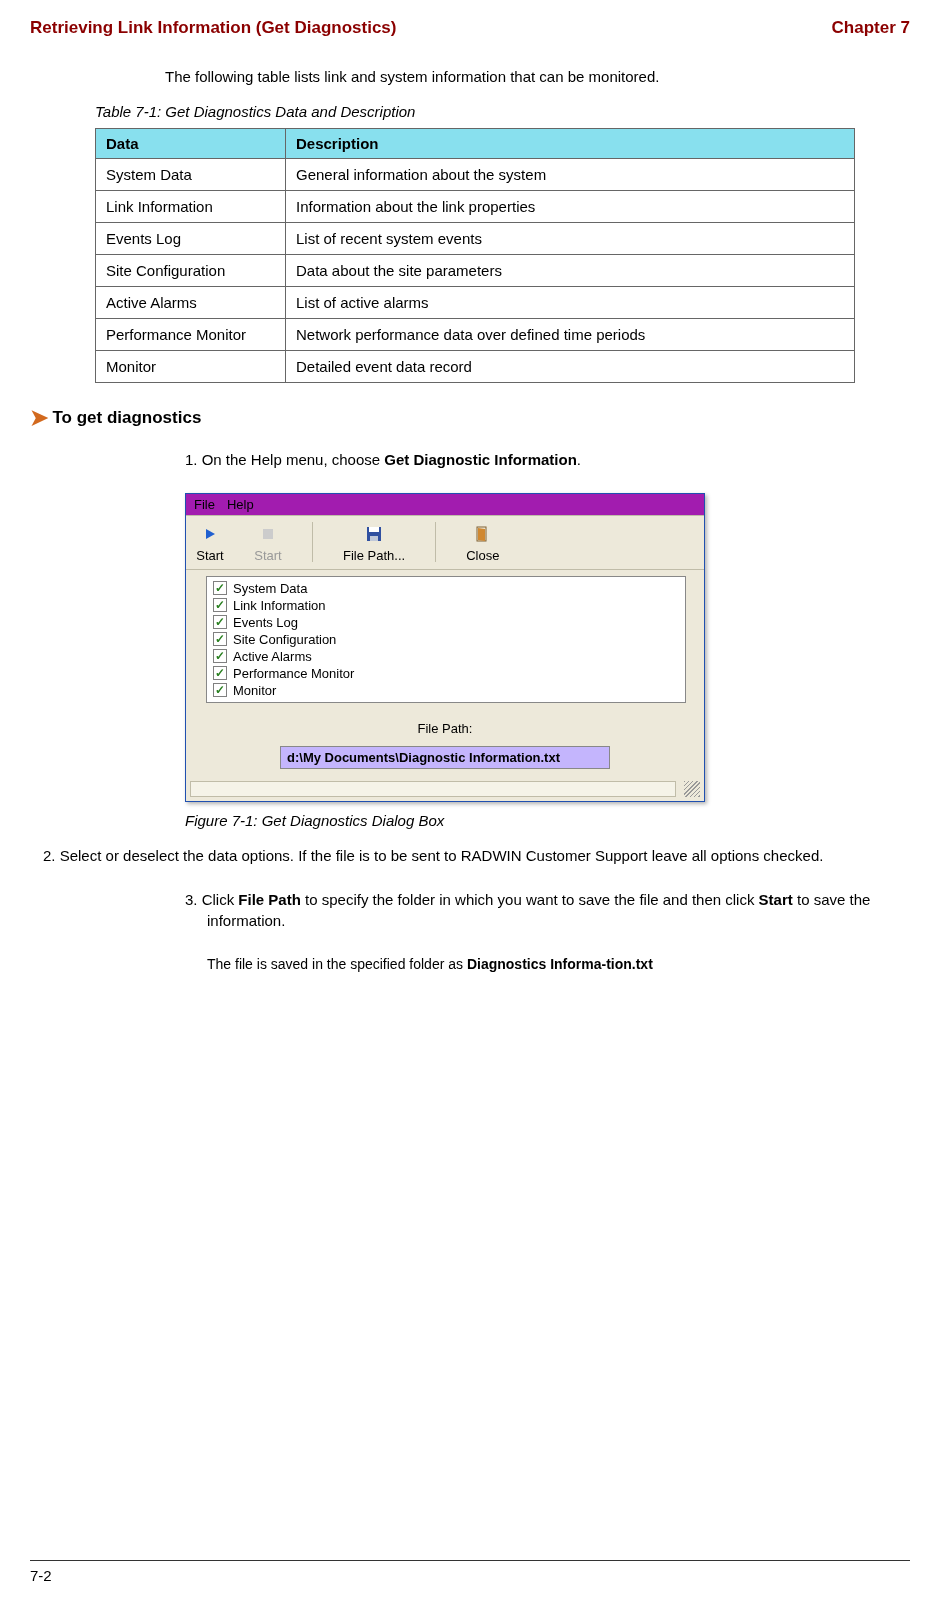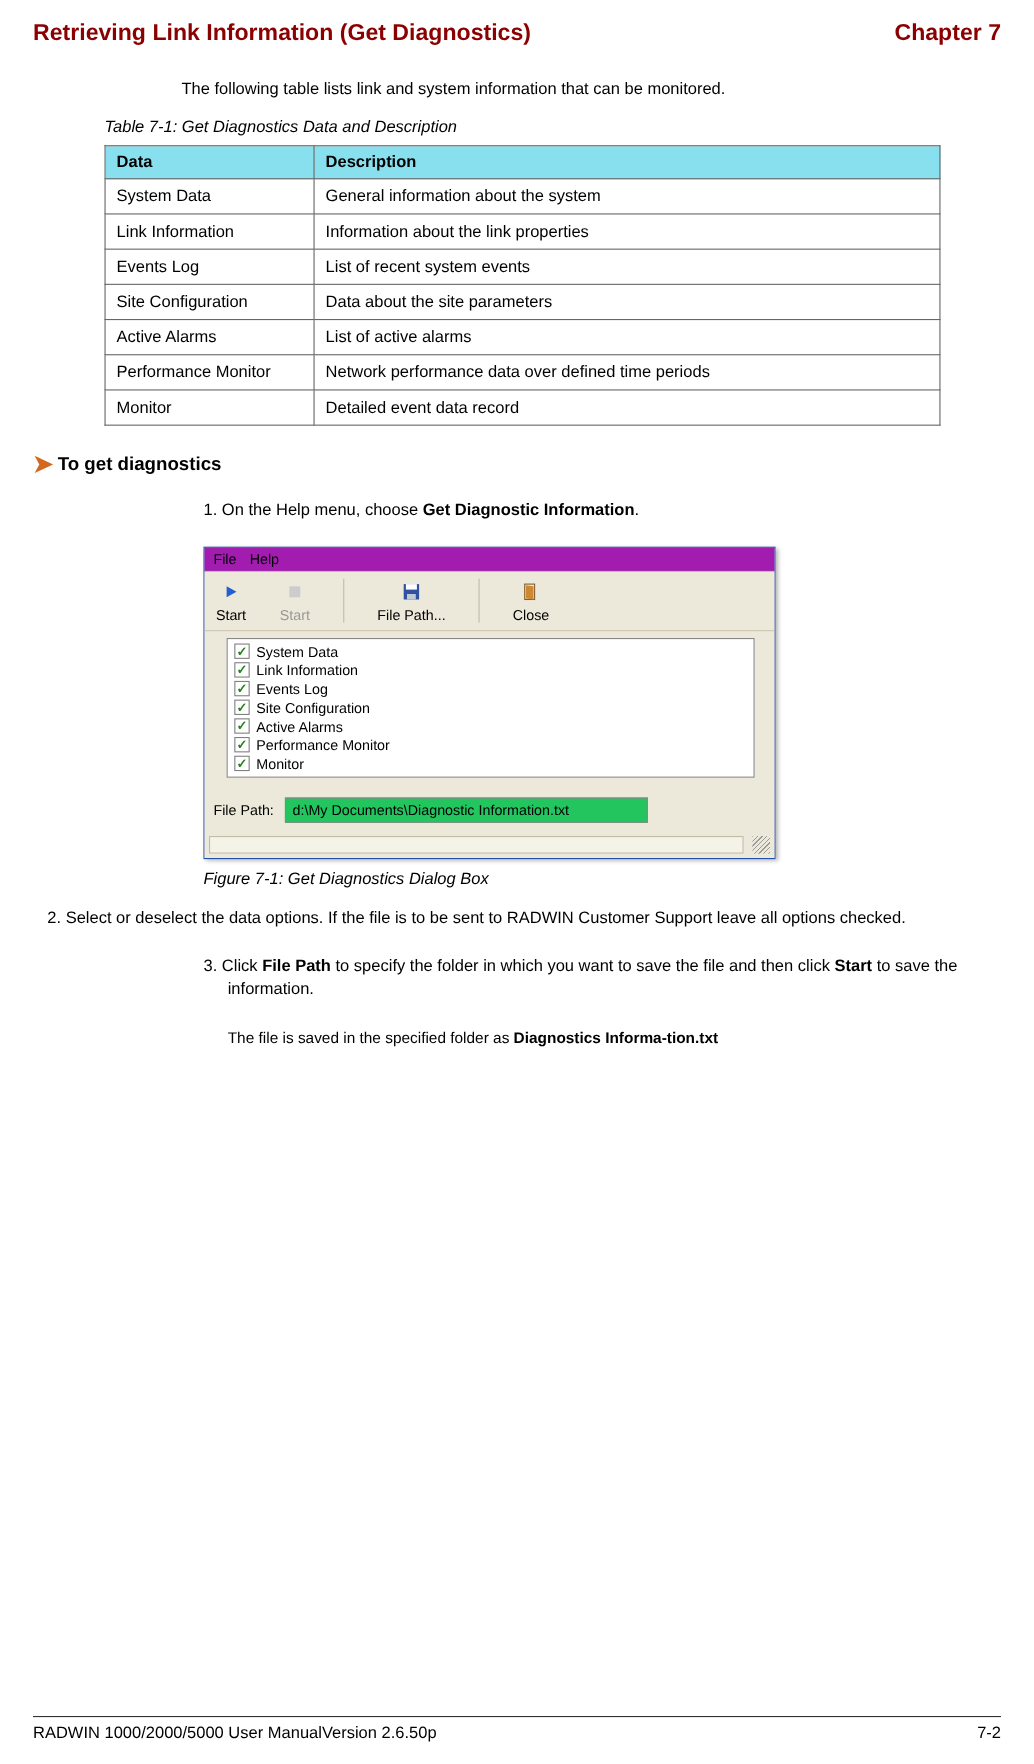--- a/index.html
+++ b/index.html
@@ -15,21 +15,21 @@
       height: 1604px;
       padding: 18px 30px;
       position: relative;
     }
     
     .page-header {
       display: flex;
       justify-content: space-between;
       color: #8B0000;
       font-weight: bold;
-      font-size: 21px;
+      font-size: 17px;
       margin-bottom: 30px;
       align-items: center;
     }
     
     .intro-text {
       font-size: 15px;
       margin-left: 135px;
       margin-bottom: 18px;
     }
     
@@ -232,28 +232,30 @@
       font-weight: bold;
     }
     
     .file-path-row {
       display: flex;
       align-items: center;
       background: #EDE9DA;
       padding: 8px;
       gap: 10px;
       font-size: 13px;
+      flex-direction: column;
     }
     
     .file-path-input {
-      background: #22c55e;
+      background: #c4b5fd;
       border: 1px solid #888;
       padding: 3px 6px;
       font-size: 13px;
       width: 330px;
+      font-weight: bold;
     }
     
     .status-bar {
       background: #EDE9DA;
       padding: 4px;
       display: flex;
       align-items: center;
     }
     
     .progress-bar {
@@ -449,15 +451,14 @@
 
 <p class="step-text" style="text-indent:-22px; padding-left:22px;">
   <span>3. Click </span><b>File Path</b><span> to specify the folder in which you want to save the file and then click </span><b>Start</b><span> to save the information.</span>
 </p>
 
 <p class="step-text-indented">
   <span>The file is saved in the specified folder as </span><b>Diagnostics Informa-tion.txt</b>
 </p>
 
 <div class="page-footer">
-  <span>RADWIN 1000/2000/5000 User ManualVersion  2.6.50p</span>
   <span>7-2</span>
 </div>
 
 </body></html>

